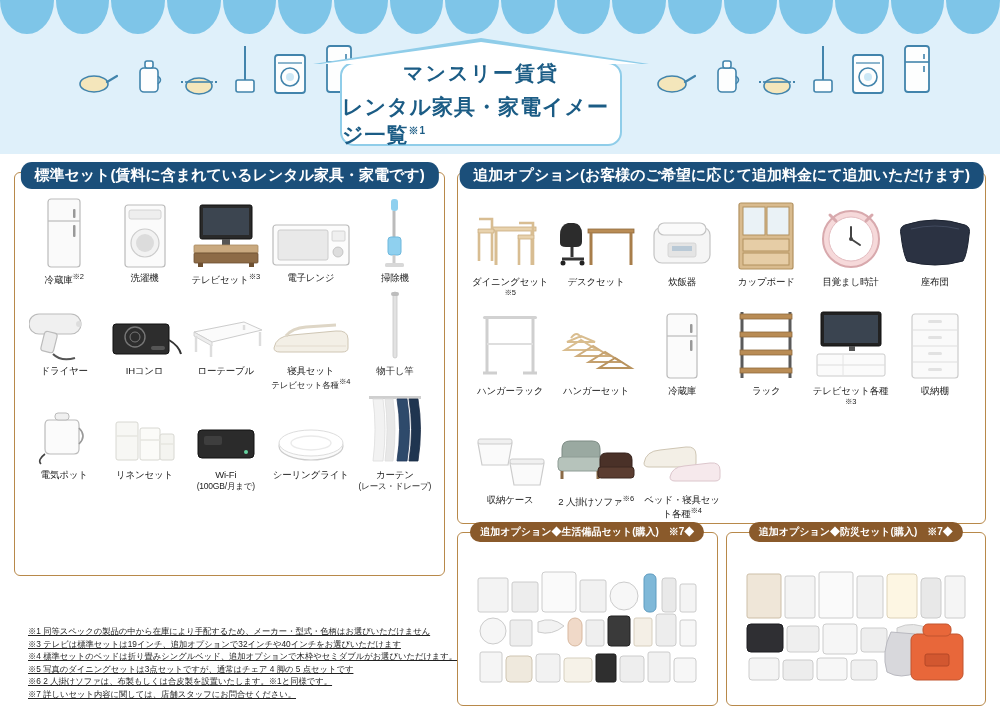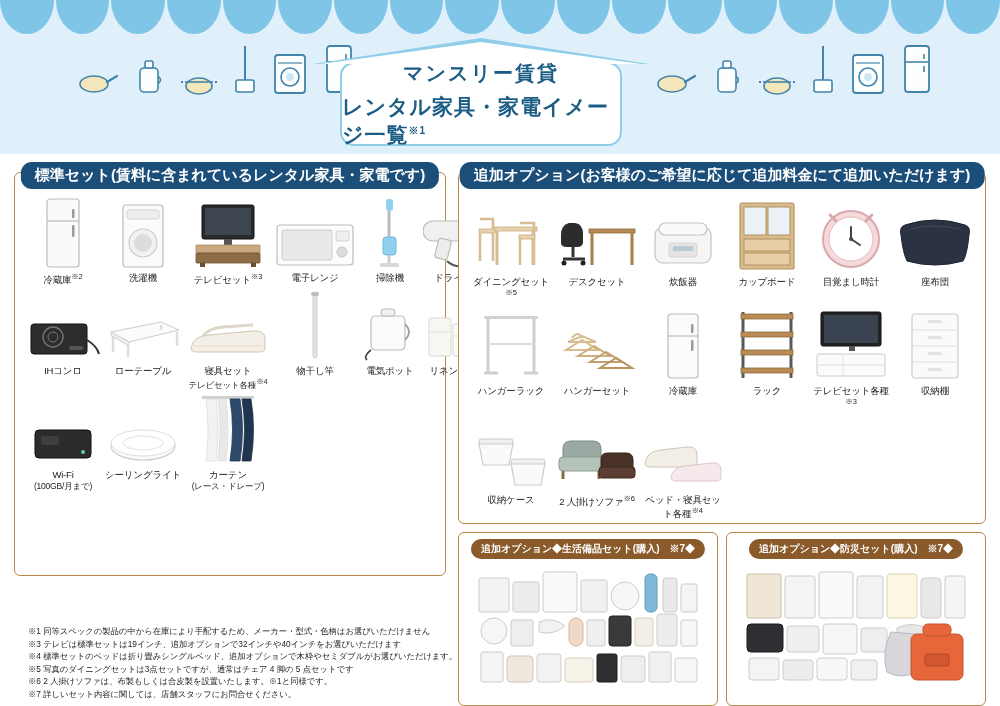--- a/index.html
+++ b/index.html
@@ -98,34 +98,34 @@
     top: -11px; left: 50%;
     transform: translateX(-50%);
     background: #1b4f7a;
     color: #ffffff;
     font-size: 15px;
     font-weight: bold;
     padding: 4px 14px;
     border-radius: 11px;
     white-space: nowrap;
   }
-  .panel-title.brown { background: #8a5a2b; margin-top: 17px; }
+  .panel-title.brown { background: #8a5a2b; }
 
   .col-left { width: 432px; display: flex; flex-direction: column; }
   .col-right { width: 530px; display: flex; flex-direction: column; gap: 8px; }
 
   .panel-standard { height: 404px; }
   .panel-option { height: 352px; }
 
   .grid {
     display: grid;
     gap: 4px 2px;
     padding: 4px 2px 0 2px;
   }
-  .grid-5 { grid-template-columns: repeat(6, 1fr); }
+  .grid-5 { grid-template-columns: repeat(5, 1fr); }
   .grid-6 { grid-template-columns: repeat(6, 1fr); }
 
   .cell {
     display: flex; flex-direction: column;
     align-items: center; justify-content: flex-start;
   }
   .cell .art {
     height: 72px; width: 100%;
     display: flex; align-items: flex-end; justify-content: center;
   }
@@ -144,20 +144,21 @@
   .panel-option .cell .art { height: 76px; }
 
   
   .notes {
     position: absolute;
     left: 28px; bottom: 6px;
     width: 420px;
     font-size: 8.3px;
     line-height: 1.5;
     color: #222;
+    text-decoration: underline;
   }
   .notes div { white-space: nowrap; }
 
   
   .bottom-row { display: flex; gap: 8px; height: 178px; }
   .panel-bundle { flex: 1 1 0; position: relative; padding: 18px 6px 6px 6px; }
   .panel-bundle .panel-title { font-size: 10px; padding: 3px 10px; }
   .bundle-art {
     width: 100%; height: 100%;
     display: flex; align-items: center; justify-content: center;

